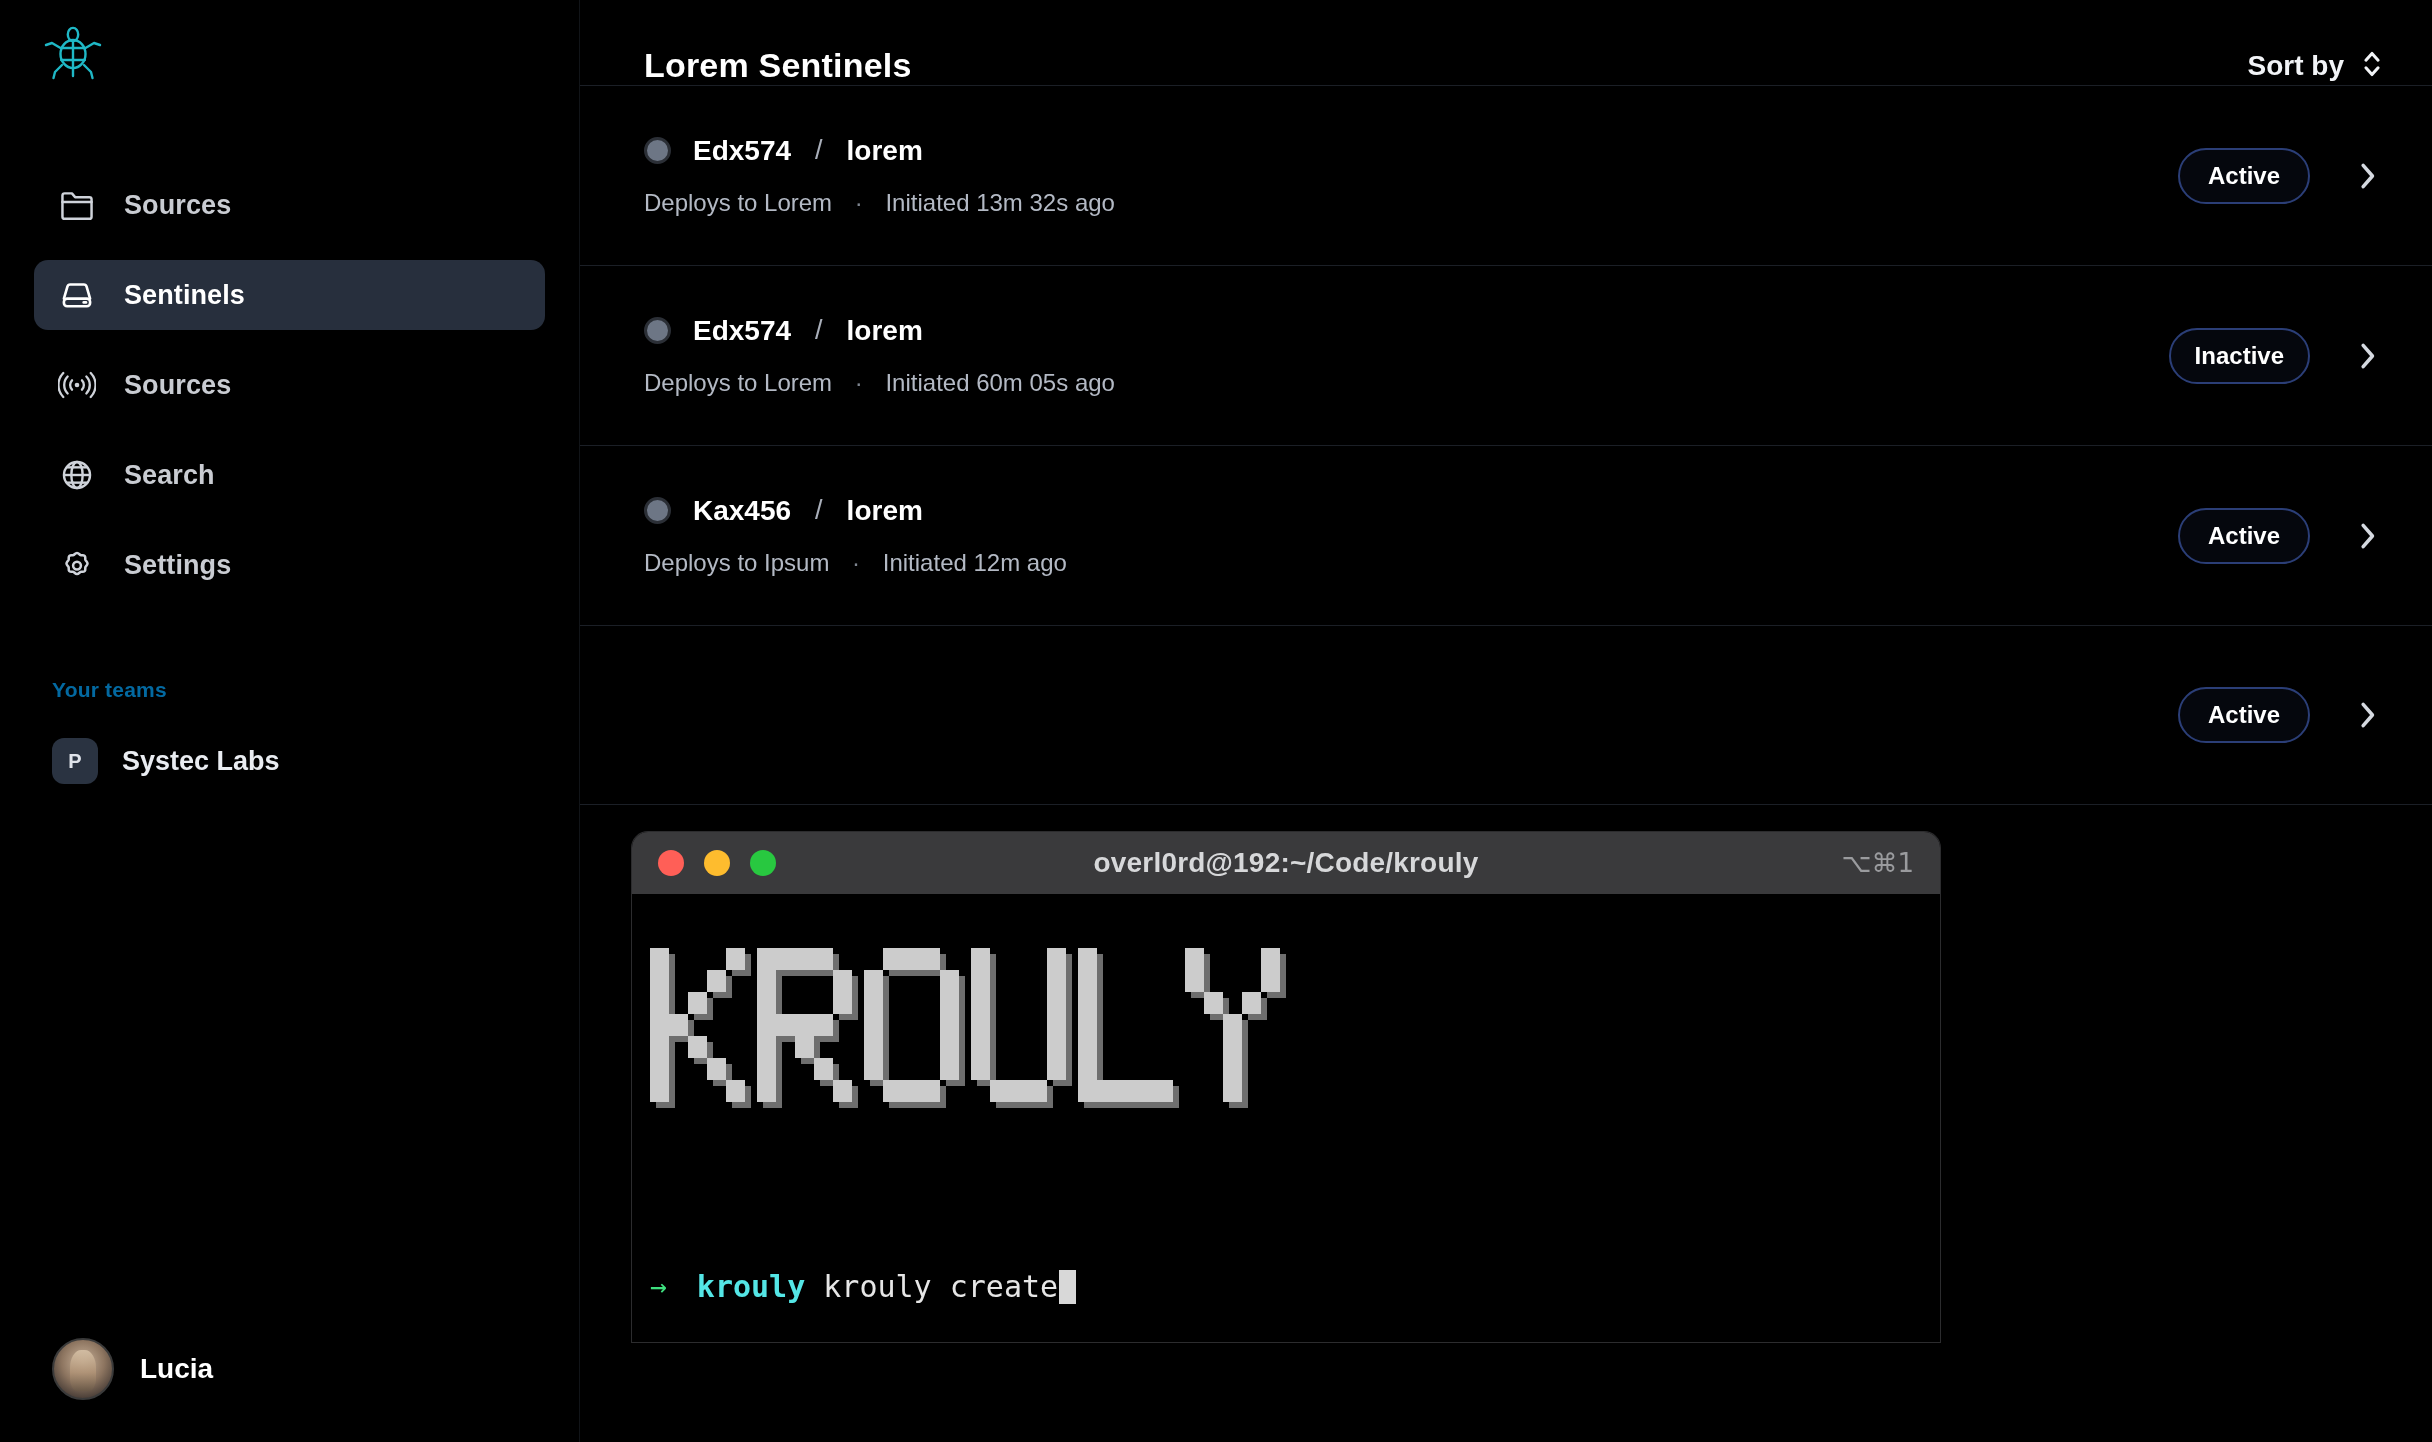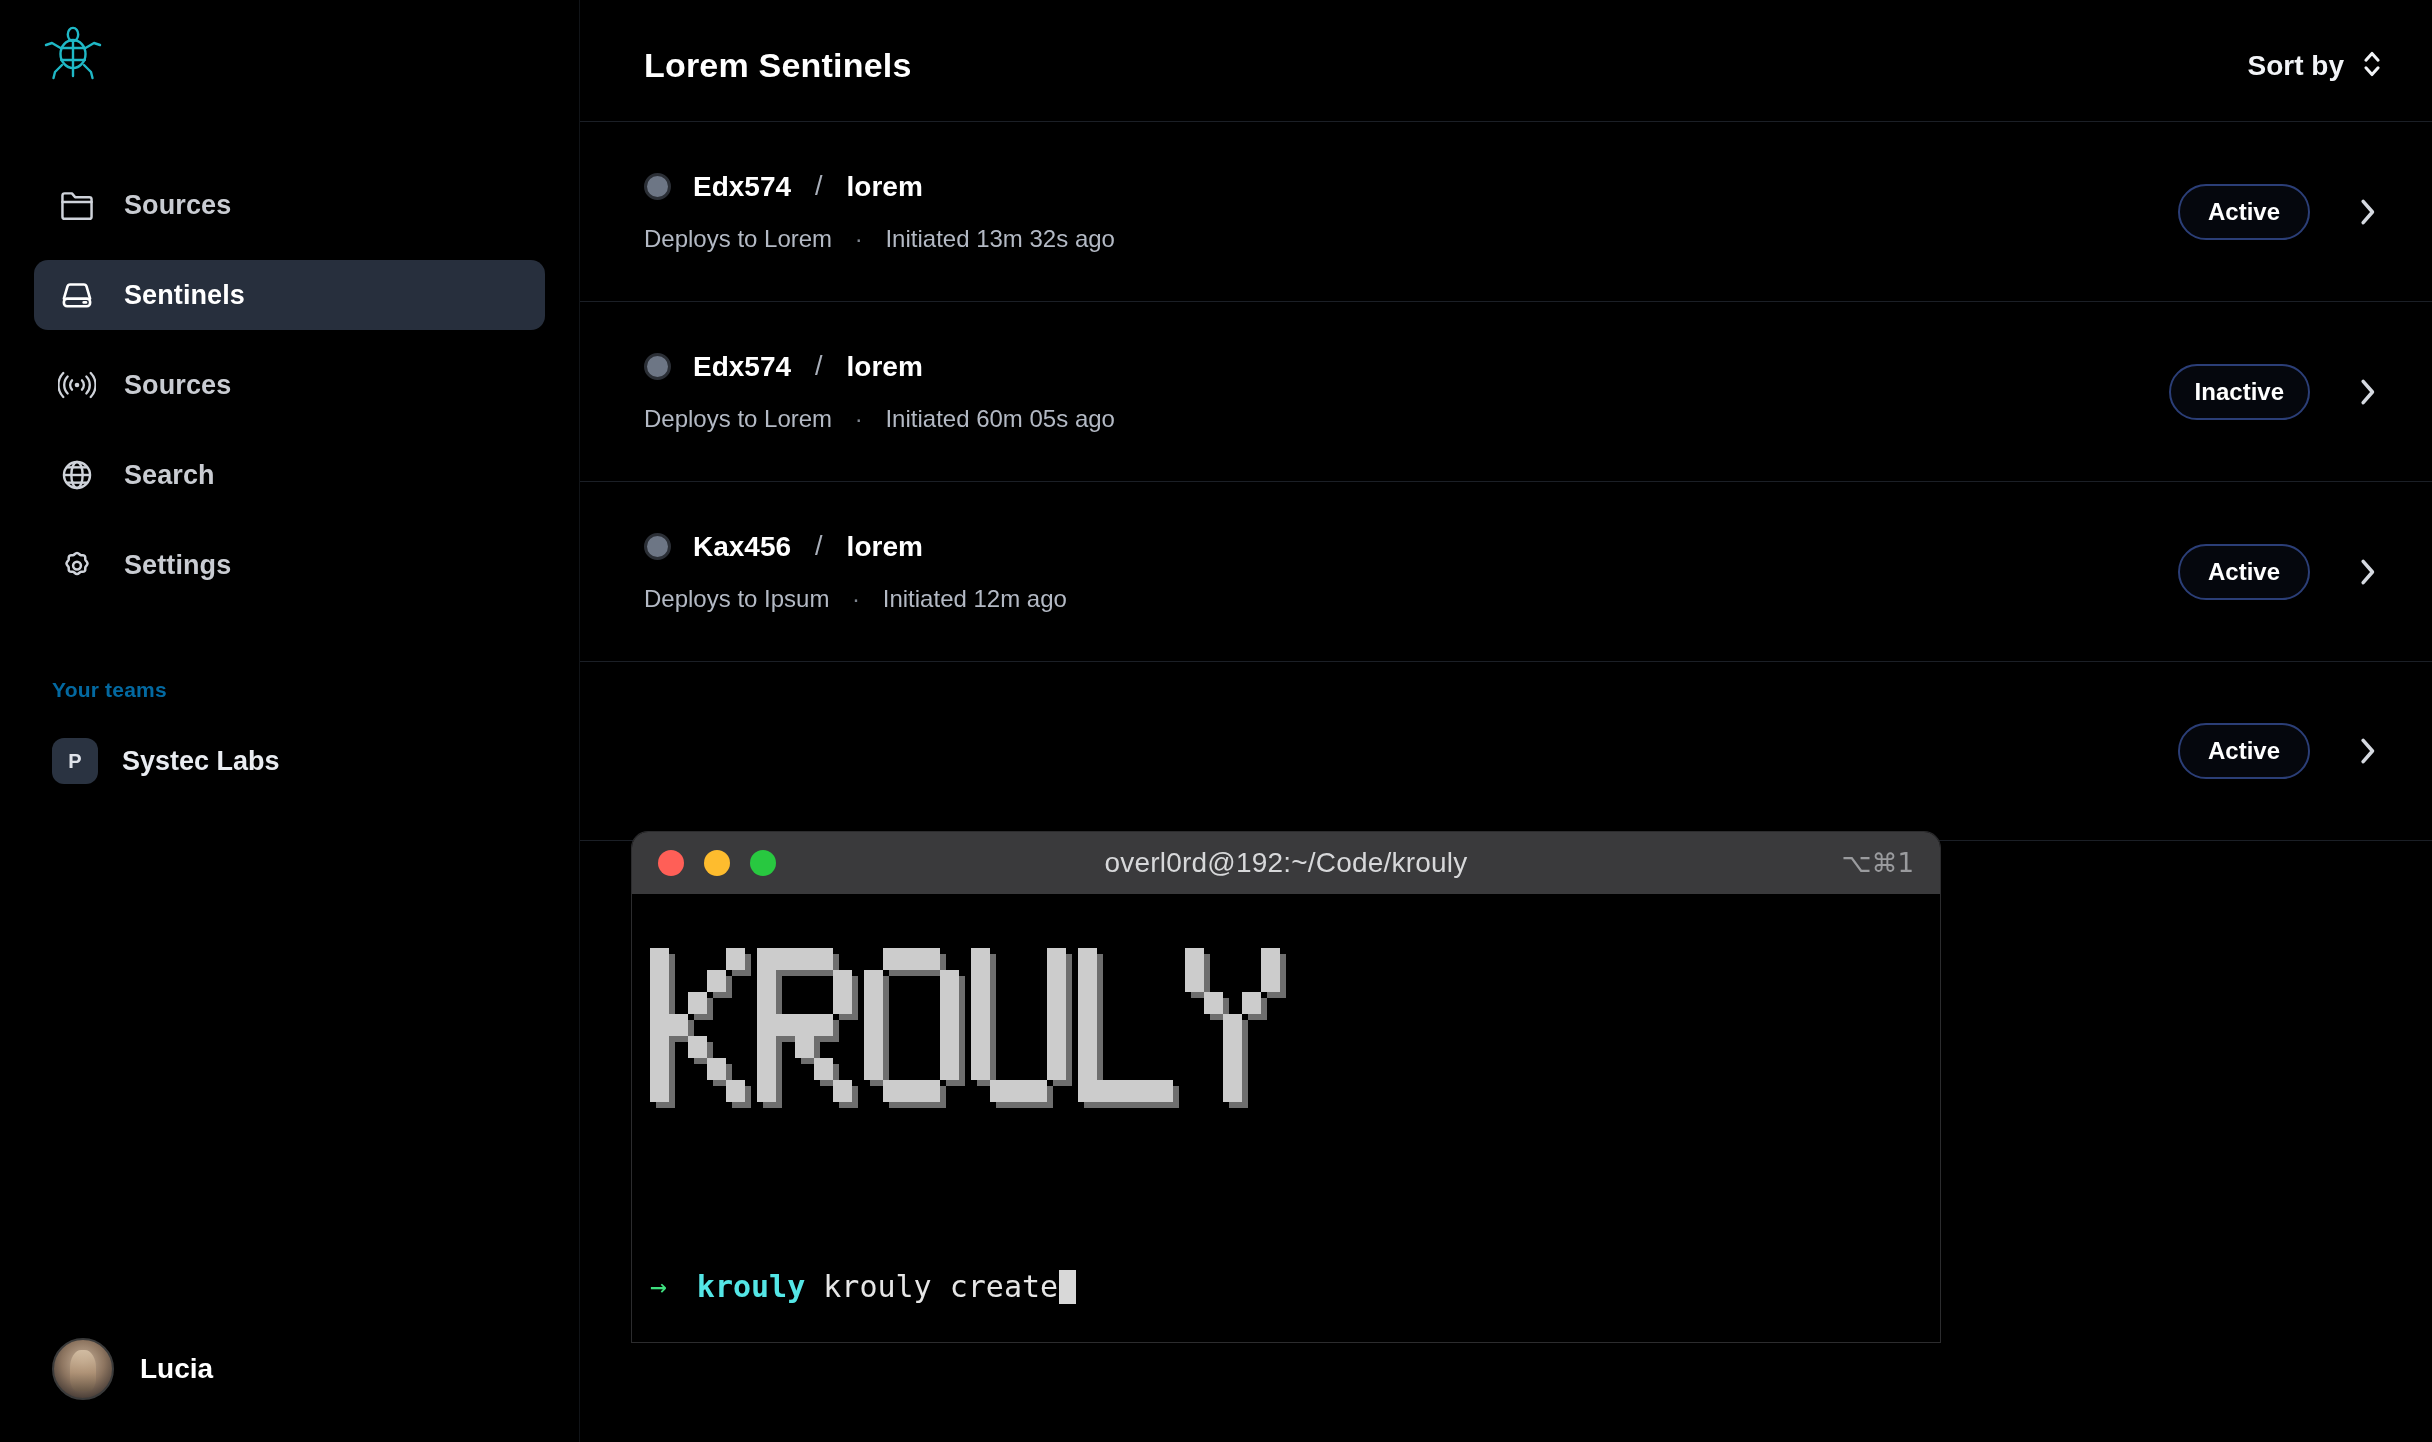--- a/index.html
+++ b/index.html
@@ -88,21 +88,21 @@
   #search-input::placeholder { color:#b9bfc9; opacity:1; }
 
   .page-head {
     display:flex; align-items:center; justify-content:space-between;
     padding:46px 48px 0 64px;
   }
   .page-title { font-size:34px; font-weight:700; color:#ffffff; letter-spacing:.2px; }
   .sortby { display:flex; align-items:center; gap:16px; cursor:pointer; }
   .sortby .txt { font-size:28px; font-weight:700; color:#f2f4f7; }
 
-  .list { margin-top:36px; }
+  .list { }
   .row {
     position:relative;
     height:180px;
     border-top:1px solid #1b1f26;
     display:flex; align-items:center;
     padding:0 48px 0 64px;
   }
   .row:last-child { border-bottom:1px solid #1b1f26; }
   .row-left { flex:1 1 auto; }
   .row-title { display:flex; align-items:center; gap:22px; }
@@ -141,21 +141,21 @@
   #term-titlebar {
     height:62px; background:#3a3a3c;
     display:flex; align-items:center; position:relative;
     padding:0 26px;
   }
   .lights { display:flex; gap:20px; align-items:center; }
   .light { width:26px; height:26px; border-radius:50%; }
   .l-red{ background:#ff5f57; } .l-yellow{ background:#febc2e; } .l-green{ background:#28c840; }
   #term-title {
     position:absolute; left:0; right:0; text-align:center;
-    font-size:28px; font-weight:400; color:#d7d8da;
+    font-size:28px; font-weight:700; color:#d7d8da;
     letter-spacing:.2px; pointer-events:none;
   }
   #term-shortcut {
     margin-left:auto; font-size:26px; color:#9a9b9e;
     font-family:"DejaVu Sans", sans-serif; white-space:nowrap; z-index:2;
   }
   #term-body { position:relative; height:448px; background:#000; padding:22px 24px; }
 
   
   #ascii-art { position:absolute; left:18px; top:54px; }

